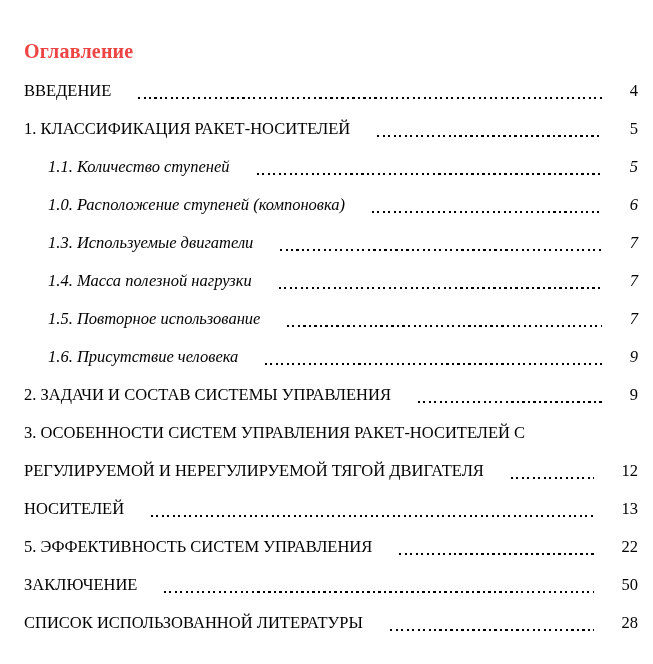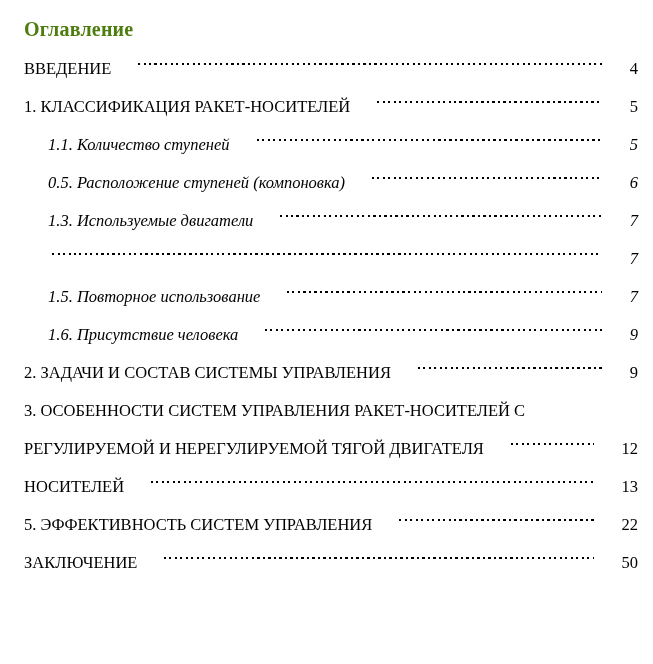--- a/index.html
+++ b/index.html
@@ -35,21 +35,21 @@
   .toc-entry.sub {
     padding-left: 24px;
     font-style: italic;
   }
   .toc-line {
     line-height: 38px;
     white-space: nowrap;
   }
   .toc-lastline {
     display: flex;
-    align-items: center;
+    align-items: flex-end;
     gap: 23px;
   }
   .toc-text {
     line-height: 38px;
     white-space: nowrap;
     flex: 0 0 auto;
   }
   .toc-leader {
     flex: 1 1 auto;
     height: 2px;
@@ -63,21 +63,21 @@
   .toc-page {
     line-height: 38px;
     flex: 0 0 auto;
     white-space: nowrap;
   }
 </style>
 </head>
 <body>
 
 <div class="doc-page" style="background: rgb(255, 255, 255); color: rgb(0, 0, 0);">
-  <h1 class="toc-title" style="color: #4d7c0f;">Оглавление</h1>
+  <h1 class="toc-title" style="color: #ef4444; margin-top: 22px;">Оглавление</h1>
   <div class="toc-list">
       <div class="toc-entry">
         <div class="toc-lastline">
           <span class="toc-text">ВВЕДЕНИЕ</span>
           <span class="toc-leader"></span>
           <span class="toc-page">4</span>
         </div>
       </div>
       <div class="toc-entry">
         <div class="toc-lastline">
@@ -88,34 +88,35 @@
       </div>
       <div class="toc-entry sub">
         <div class="toc-lastline">
           <span class="toc-text">1.1. Количество ступеней</span>
           <span class="toc-leader"></span>
           <span class="toc-page">5</span>
         </div>
       </div>
       <div class="toc-entry sub">
         <div class="toc-lastline">
-          <span class="toc-text">0.5. Расположение ступеней (компоновка)</span>
+          <span class="toc-text">1.0. Расположение ступеней (компоновка)</span>
           <span class="toc-leader"></span>
           <span class="toc-page">6</span>
         </div>
       </div>
       <div class="toc-entry sub">
         <div class="toc-lastline">
           <span class="toc-text">1.3. Используемые двигатели</span>
           <span class="toc-leader"></span>
           <span class="toc-page">7</span>
         </div>
       </div>
       <div class="toc-entry sub">
         <div class="toc-lastline">
+          <span class="toc-text">1.4. Масса полезной нагрузки</span>
           <span class="toc-leader"></span>
           <span class="toc-page">7</span>
         </div>
       </div>
       <div class="toc-entry sub">
         <div class="toc-lastline">
           <span class="toc-text">1.5. Повторное использование</span>
           <span class="toc-leader"></span>
           <span class="toc-page">7</span>
         </div>
@@ -156,14 +157,21 @@
           <span class="toc-page">22</span>
         </div>
       </div>
       <div class="toc-entry">
         <div class="toc-lastline">
           <span class="toc-text">ЗАКЛЮЧЕНИЕ</span>
           <span class="toc-leader"></span>
           <span class="toc-page">50</span>
         </div>
       </div>
+      <div class="toc-entry">
+        <div class="toc-lastline">
+          <span class="toc-text">СПИСОК ИСПОЛЬЗОВАННОЙ ЛИТЕРАТУРЫ</span>
+          <span class="toc-leader"></span>
+          <span class="toc-page">28</span>
+        </div>
+      </div>
     </div>
 </div>
 
 </body></html>

